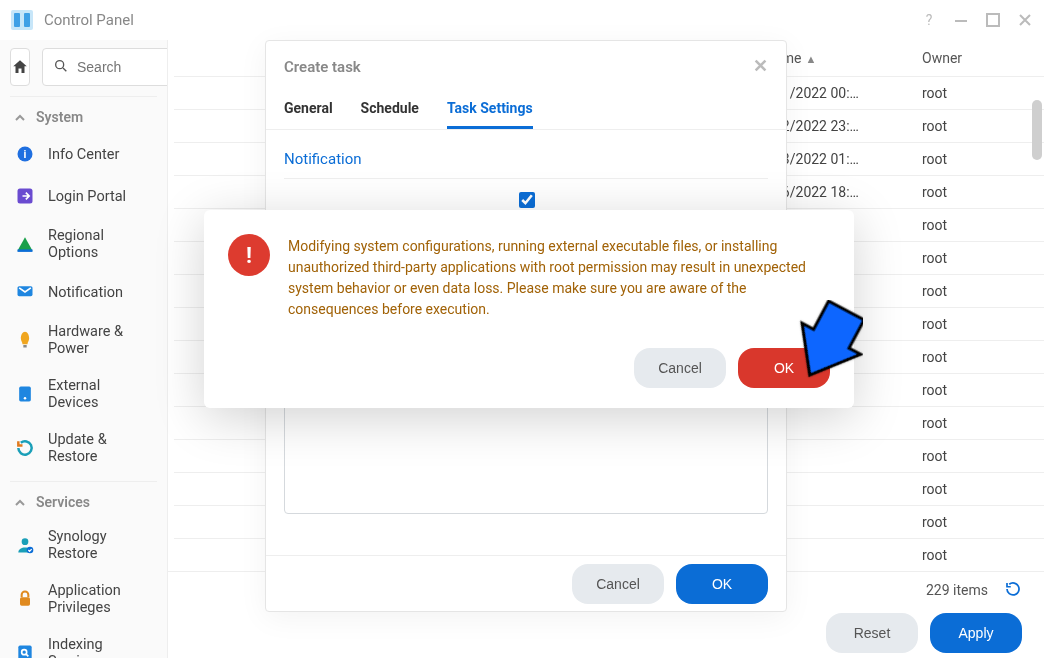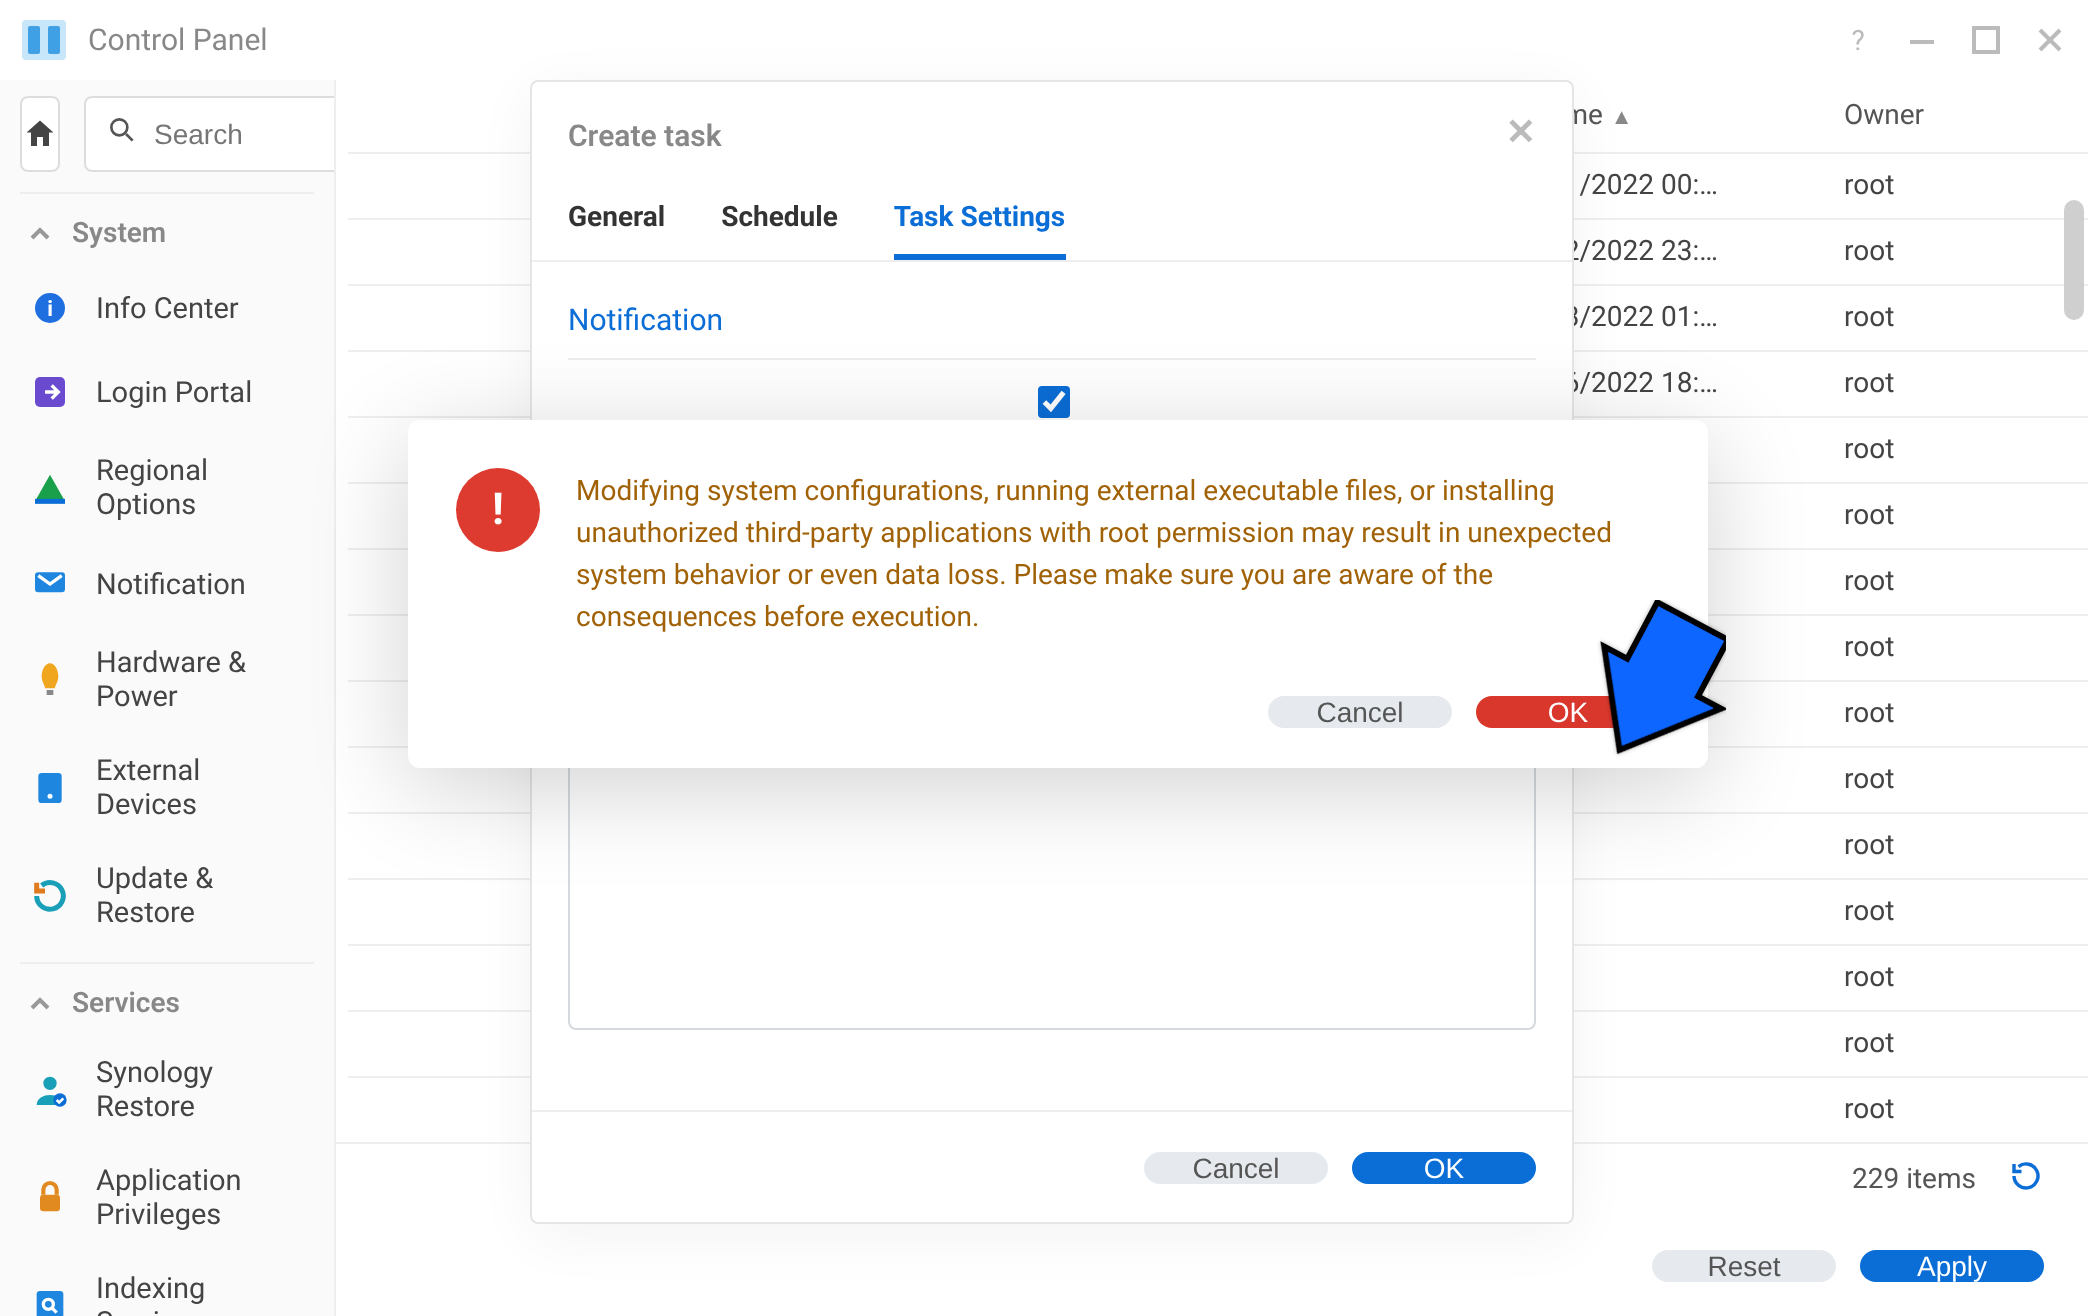--- a/index.html
+++ b/index.html
@@ -115,21 +115,21 @@
     gap:16px; padding:0 22px; border-top:1px solid #eee;
     color:#555;
   }
   .statusbar .refresh{ color:#0b6dd6; cursor:pointer; }
 
   .footer-actions{
     height:52px; display:flex; align-items:center; justify-content:flex-end;
     gap:12px; padding:0 22px;
   }
   .pill-btn{
-    min-width:92px; height:16px; border-radius:16px; border:none;
+    min-width:92px; height:40px; border-radius:16px; border:none;
     font-size:14px; cursor:pointer;
     padding: 0 22px;
   }
   .pill-btn.grey{ background:#e6eaee; color:#555; }
   .pill-btn.blue{ background:#0b6dd6; color:#fff; }
   .pill-btn.red{ background:#d9372c; color:#fff; }
 
   
   .modal-create {
     position:absolute;

